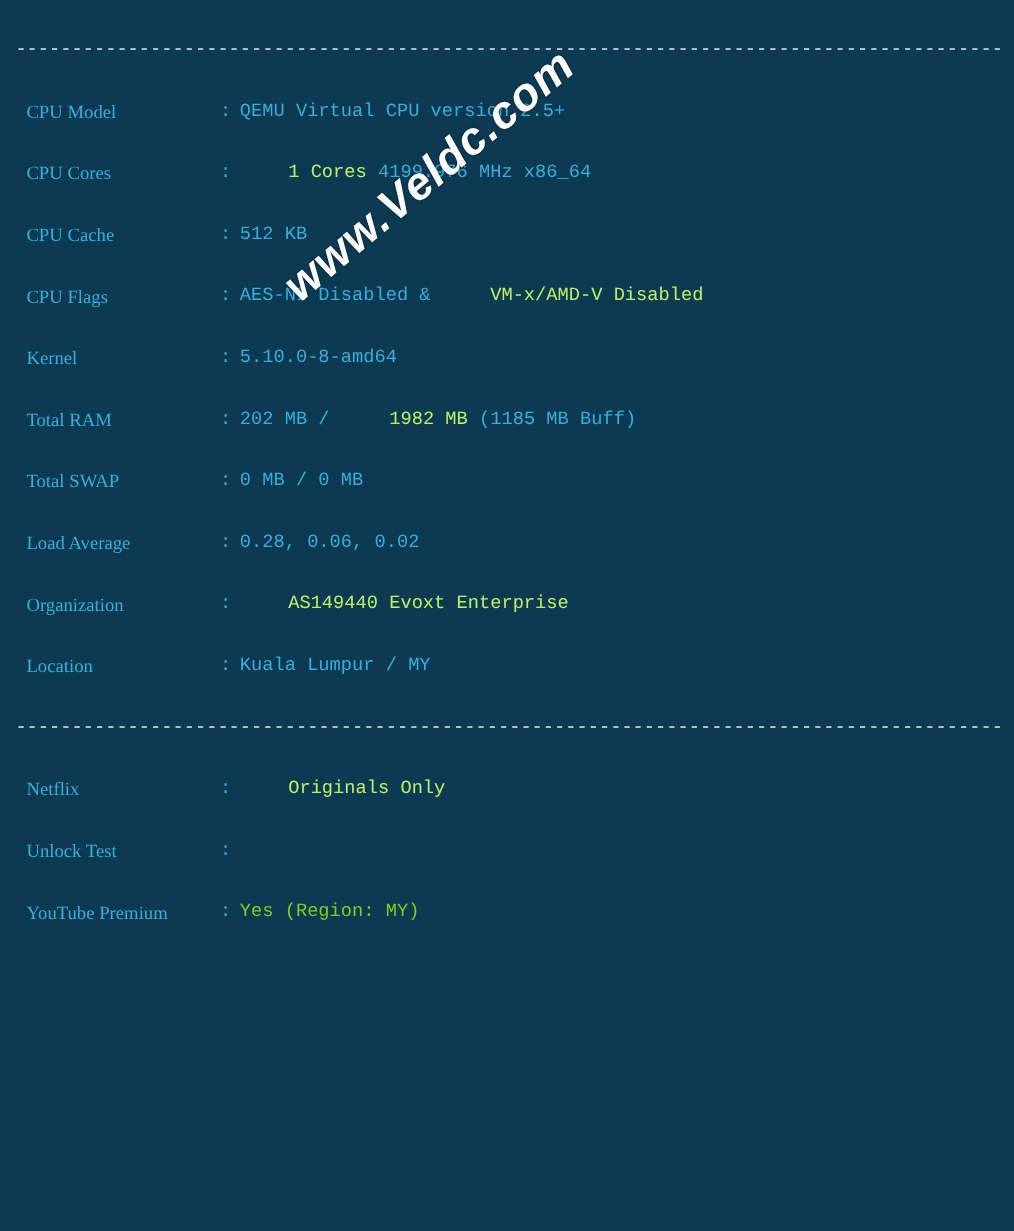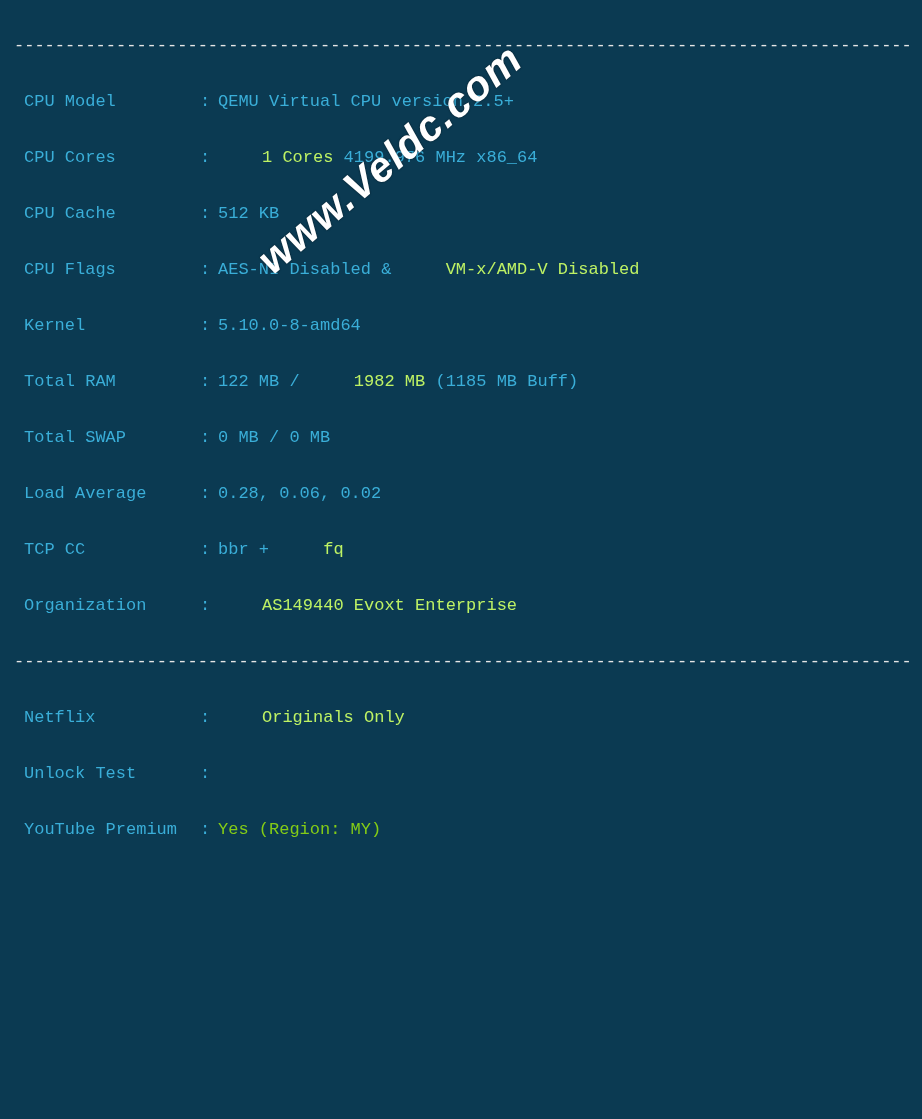--- a/index.html
+++ b/index.html
@@ -16,20 +16,21 @@
     padding: 4px 14px 8px 14px;
     white-space: pre;
   }
   .row { display: block; }
   .indent { display:inline-block; width:10px; }
   .label {
     display: inline-block;
     width: 176px;
     color: #3aaed8;
     vertical-align: top;
+    font-family: Liberation Serif, serif;
   }
   .colon  { display:inline-block; width:18px; color:#3aaed8; }
   .yellow { color: #bef264; margin-left: 44px; }
   .green  { color: #84cc16; }
   .cyan   { color: #3aaed8; }
   .sep {
     color: #e6e6e6;
     letter-spacing: 0px;
   }
   .watermark {
@@ -51,25 +52,25 @@
 </head>
 <body>
 
 <div class="terminal">
 <span class="row sep">----------------------------------------------------------------------------------------</span>
 <span class="row"><span class="indent"></span><span class="label">CPU Model</span><span class="colon">:</span><span class="cyan">QEMU Virtual CPU version 2.5+</span></span>
 <span class="row"><span class="indent"></span><span class="label">CPU Cores</span><span class="colon">:</span><span class="yellow">1 Cores</span><span class="cyan"> 4199.976 MHz x86_64</span></span>
 <span class="row"><span class="indent"></span><span class="label">CPU Cache</span><span class="colon">:</span><span class="cyan">512 KB</span></span>
 <span class="row"><span class="indent"></span><span class="label">CPU Flags</span><span class="colon">:</span><span class="cyan">AES-NI Disabled &amp; </span><span class="yellow">VM-x/AMD-V Disabled</span></span>
 <span class="row"><span class="indent"></span><span class="label">Kernel</span><span class="colon">:</span><span class="cyan">5.10.0-8-amd64</span></span>
-<span class="row"><span class="indent"></span><span class="label">Total RAM</span><span class="colon">:</span><span class="cyan">122 MB / </span><span class="yellow">1982 MB </span><span class="cyan">(1185 MB Buff)</span></span>
+<span class="row"><span class="indent"></span><span class="label">Total RAM</span><span class="colon">:</span><span class="cyan">202 MB / </span><span class="yellow">1982 MB </span><span class="cyan">(1185 MB Buff)</span></span>
 <span class="row"><span class="indent"></span><span class="label">Total SWAP</span><span class="colon">:</span><span class="cyan">0 MB / 0 MB</span></span>
 <span class="row"><span class="indent"></span><span class="label">Load Average</span><span class="colon">:</span><span class="cyan">0.28, 0.06, 0.02</span></span>
-<span class="row"><span class="indent"></span><span class="label">TCP CC</span><span class="colon">:</span><span class="cyan">bbr + </span><span class="yellow">fq</span></span>
 <span class="row"><span class="indent"></span><span class="label">Organization</span><span class="colon">:</span><span class="yellow">AS149440 Evoxt Enterprise</span></span>
+<span class="row"><span class="indent"></span><span class="label">Location</span><span class="colon">:</span><span class="cyan">Kuala Lumpur / MY</span></span>
 <span class="row sep">----------------------------------------------------------------------------------------</span>
 <span class="row"><span class="indent"></span><span class="label">Netflix</span><span class="colon">:</span><span class="yellow">Originals Only</span></span>
 <span class="row"><span class="indent"></span><span class="label">Unlock Test</span><span class="colon">:</span></span>
 <span class="row"><span class="indent"></span><span class="label">YouTube Premium</span><span class="colon">:</span><span class="green">Yes (Region: MY)</span></span>
 
 
 
 
 
 

